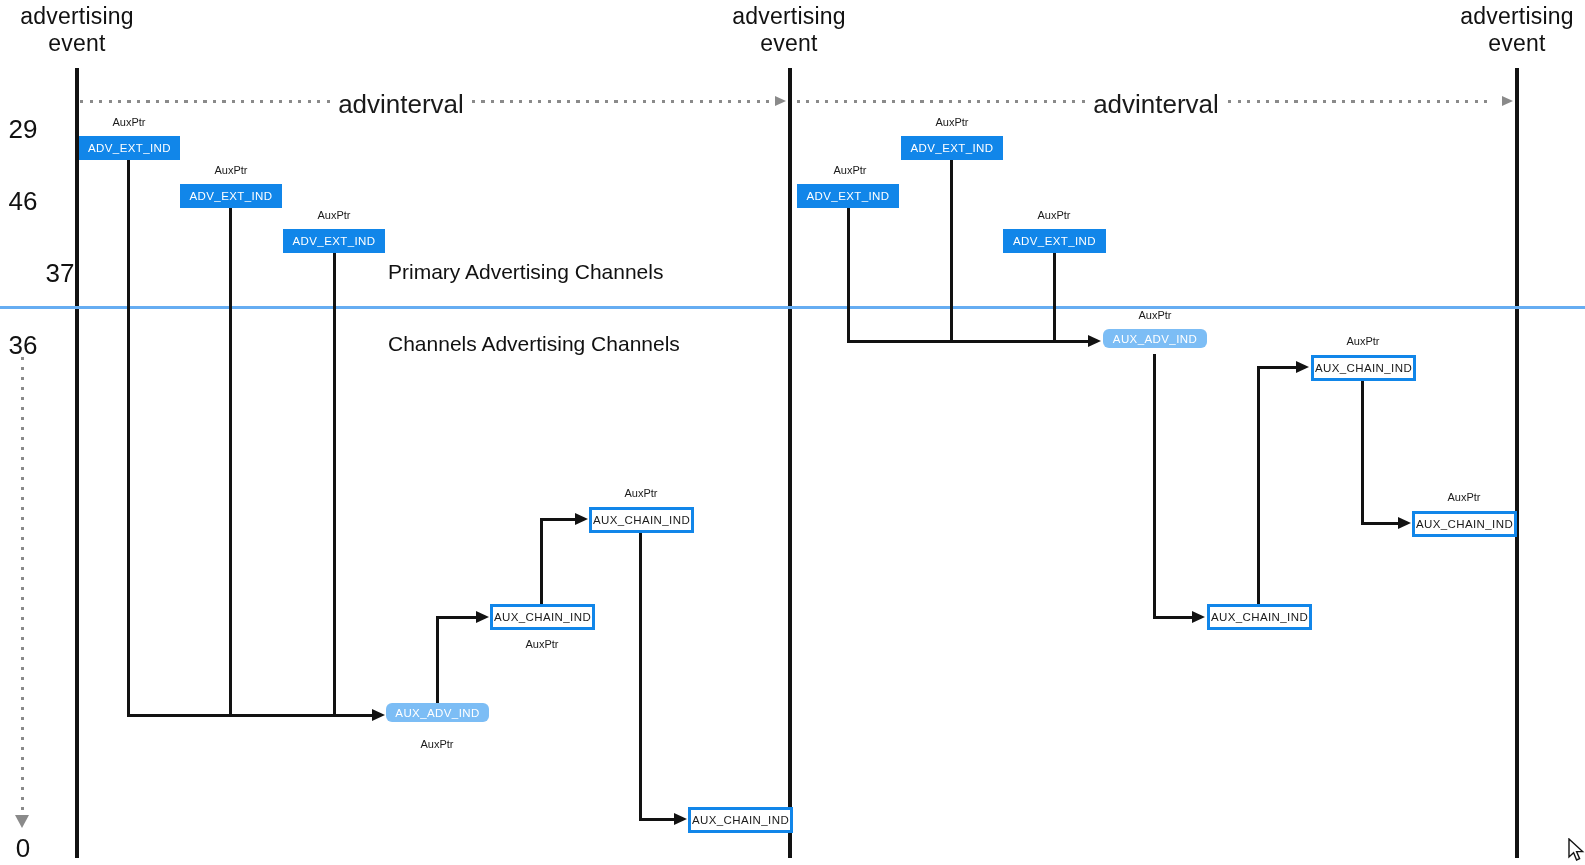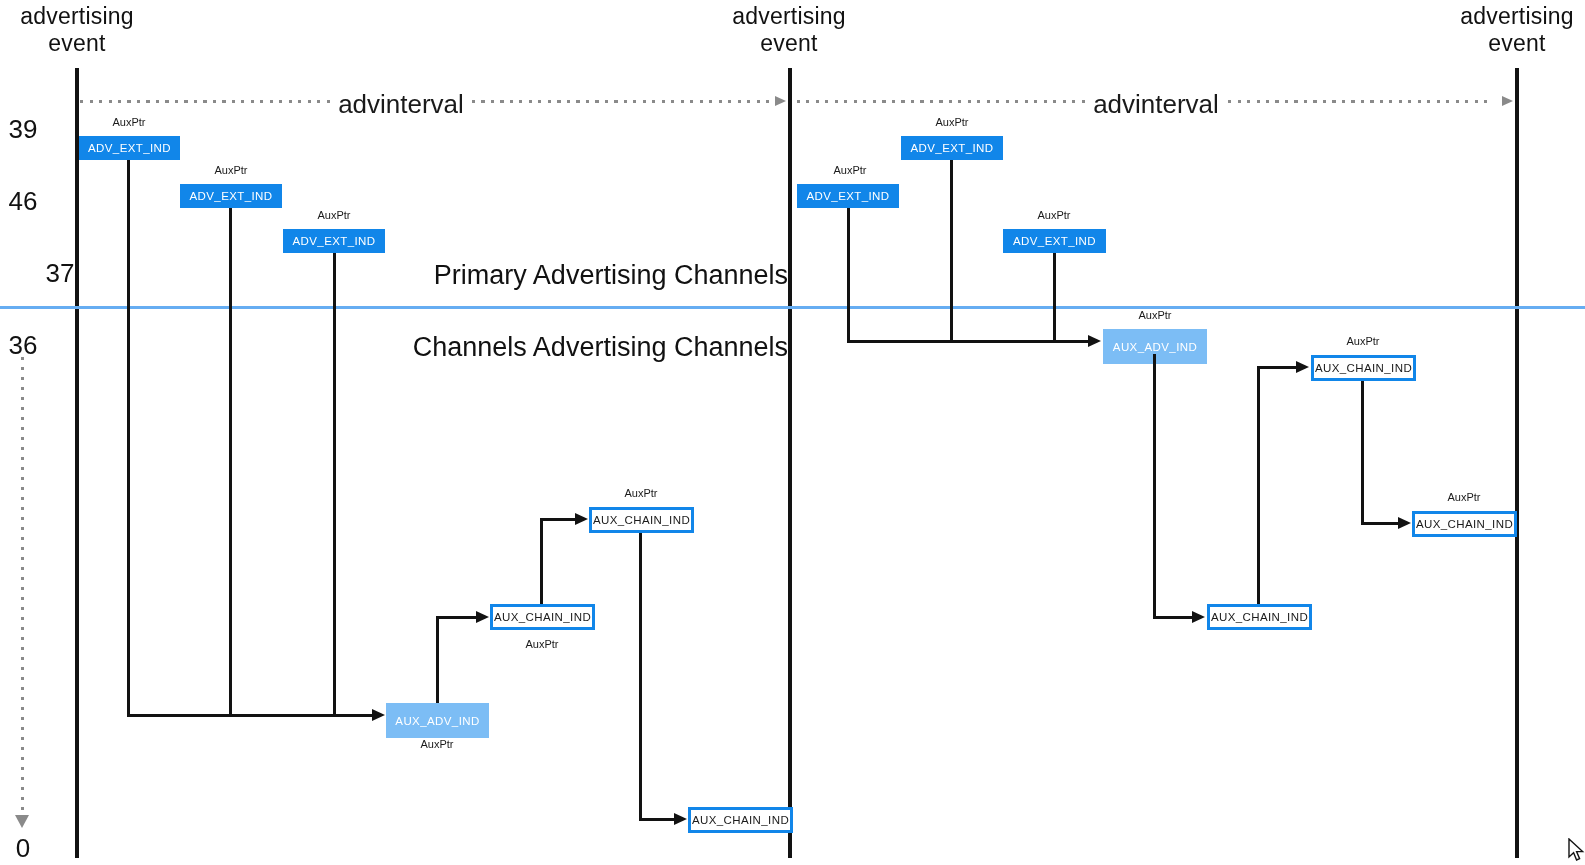--- a/index.html
+++ b/index.html
@@ -12,28 +12,28 @@
   .evline{position:absolute;top:68px;height:790px;width:3.5px;background:var(--line_black,#121212);}
   
   .hdr{position:absolute;top:3px;width:220px;text-align:center;font-size:23px;line-height:27px;font-weight:500;color:#111;letter-spacing:.2px;}
   
   .chan{position:absolute;left:0;width:46px;text-align:center;font-size:26px;line-height:26px;font-weight:500;color:#111;}
   
   .doth{position:absolute;height:3px;background:repeating-linear-gradient(90deg,var(--dotted_gray,#8A8A8A) 0 3px,transparent 3px 9.5px);}
   .dotv{position:absolute;width:3px;background:repeating-linear-gradient(180deg,var(--dotted_gray,#8A8A8A) 0 3px,transparent 3px 10px);}
   .advint{position:absolute;top:89px;width:142px;text-align:center;font-size:26px;font-weight:500;color:#1a1a1a;background:#fff;}
   
-  .seclabel{position:absolute;width:400px;text-align:right;font-size:27px;font-weight:500;color:#111;}
+  .seclabel{position:absolute;width:400px;text-align:left;font-size:21px;font-weight:500;color:#111;}
   
   .divider{position:absolute;left:0;top:306px;width:1585px;height:3px;background:var(--divider_blue,#66ADF2);}
   
   .pkt{position:absolute;box-sizing:border-box;display:flex;align-items:center;justify-content:center;
        font-size:11.5px;font-weight:500;letter-spacing:.4px;white-space:nowrap;}
   .pkt.blue{height:24px;background:var(--packet_blue,#1186E9);color:#fff;}
-  .pkt.light{height:35px;background:var(--packet_light_blue,#7CBDF5);color:#fff;}
+  .pkt.light{height:19px;background:var(--packet_light_blue,#7CBDF5);color:#fff;border-radius:6px;}
   .pkt.chain{height:26px;background:#fff;border:3px solid var(--packet_blue,#1186E9);color:#1a1a1a;}
   
   .auxptr{position:absolute;width:60px;text-align:center;font-size:11px;line-height:13px;font-weight:500;color:#1a1a1a;}
   
   .vl{position:absolute;width:2.5px;background:var(--line_black,#121212);}
   .hl{position:absolute;height:2.5px;background:var(--line_black,#121212);}
   
   .ar{position:absolute;width:0;height:0;border-top:6.5px solid transparent;border-bottom:6.5px solid transparent;border-left:13px solid var(--line_black,#121212);}
   .ar.gray{border-top-width:5.5px;border-bottom-width:5.5px;border-left-width:11px;border-left-color:var(--dotted_gray,#8A8A8A);}
   .ar.down{border-left:7px solid transparent;border-right:7px solid transparent;border-top:13px solid var(--dotted_gray,#8A8A8A);border-bottom:none;}
@@ -51,21 +51,21 @@
 </div>
 <div class="hdr" style="left:679px;">
   <div>advertising</div>
   <div>event</div>
 </div>
 <div class="hdr" style="left:1407px;">
   <div>advertising</div>
   <div>event</div>
 </div>
 
-<div class="chan" style="top:116px;">39</div>
+<div class="chan" style="top:116px;">29</div>
 <div class="chan" style="top:188px;">46</div>
 <div class="chan" style="top:260px;padding-left:37px;">37</div>
 <div class="chan" style="top:332px;">36</div>
 <div class="chan" style="top:835px;">0</div>
 
 <div class="dotv" style="left:20.5px;top:357px;height:456px;"></div>
 <div class="ar down" style="left:15px;top:815px;"></div>
 
 <div class="doth" style="left:80px;top:100px;width:250px;"></div>
 <div class="advint" style="left:330px;">advinterval</div>

